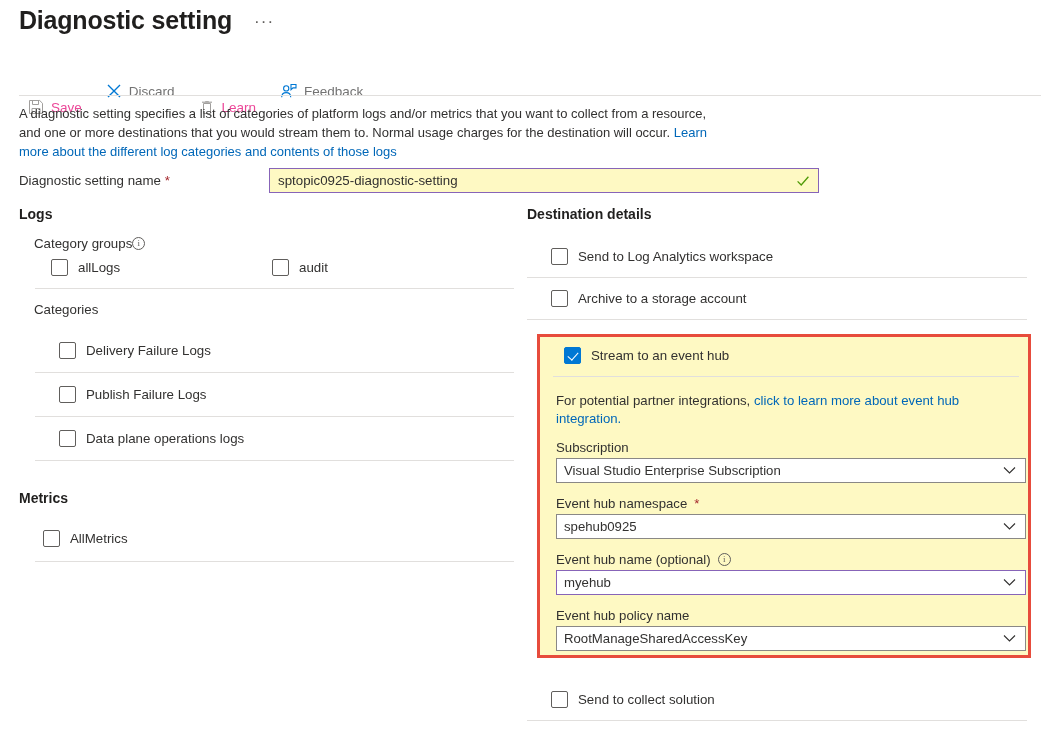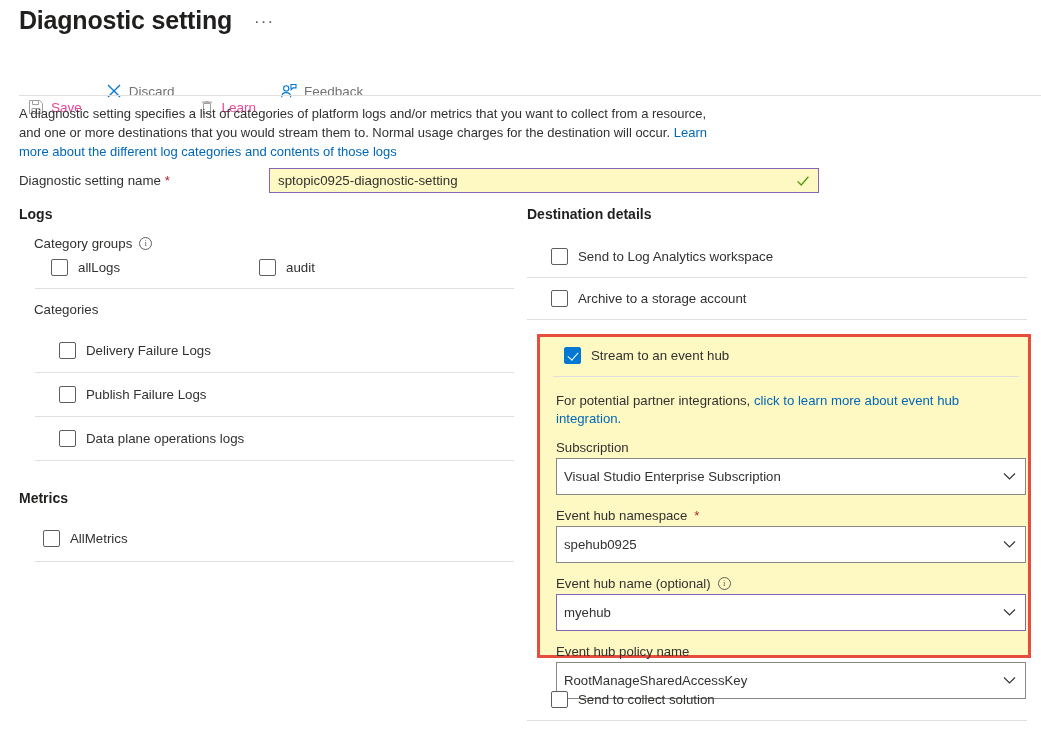--- a/index.html
+++ b/index.html
@@ -76,21 +76,21 @@
   
   .col-left { position: absolute; left: 19px; top: 205px; width: 495px; }
   .col-right { position: absolute; left: 527px; top: 205px; width: 505px; }
 
   .section-head {
     font-size: 14px; font-weight: 700; color: #201f1e;
     margin: 0 0 13px 0; line-height: 18px;
   }
   .sub-head {
     font-size: 13.3px; color: #323130;
-    display: flex; align-items: center; gap: 7px;
+    display: flex; align-items: center; gap: 0;
     margin: 0 0 8px 15px;
   }
   .sub-head.plain { margin-bottom: 12px; }
 
   
   .cbrow {
     display: flex; align-items: center; gap: 10px;
     cursor: pointer; user-select: none;
   }
   .cbox {
@@ -106,21 +106,21 @@
     content: ""; position: absolute;
     left: 5px; top: 2px; width: 5px; height: 9px;
     border: solid #fff; border-width: 0 1.7px 1.7px 0;
     transform: rotate(42deg);
   }
   .cblabel { font-size: 13.3px; color: #323130; }
 
   .rule { height: 1px; background: #e1dfdd; width: 100%; }
 
   .catgroups-row {
-    display: flex; margin: 0 0 0 32px; padding-bottom: 12px;
+    display: flex; margin: 0 0 0 32px; padding-bottom: 12px; gap: 13px;
   }
   .catgroups-row .cbrow:first-child { width: 208px; }
 
   .cat-item { margin-left: 40px; padding: 13px 0; }
   .cat-rule { margin-left: 16px; width: 479px; }
 
   .metrics-wrap { margin-top: 28px; }
   .metric-item { margin-left: 24px; padding: 10px 0 14px 0; }
   .metric-rule { margin-left: 16px; width: 479px; }
 
@@ -151,21 +151,21 @@
     font-size: 13.2px; color: #323130;
     margin: 15px 0 12px 3px; line-height: 18px;
   }
   .partner-note a { color: #0067b8; text-decoration: none; cursor: pointer; }
 
   .field-label {
     font-size: 13.2px; color: #323130;
     margin: 0 0 3px 3px; display: flex; align-items: center; gap: 7px;
   }
   .ddl {
-    position: relative; width: 470px; height: 37px;
+    position: relative; width: 470px; height: 25px;
     border: 1px solid #8a8886; background: #fff;
     display: flex; align-items: center; margin: 0 0 13px 3px;
     cursor: pointer;
   }
   .ddl.focused { border: 1px solid #8764b8; }
   .ddl .val {
     flex: 1; font-size: 13.2px; color: #323130;
     padding-left: 7px; white-space: nowrap; overflow: hidden;
   }
   .ddl .chev { padding-right: 9px; display: flex; align-items: center; }

